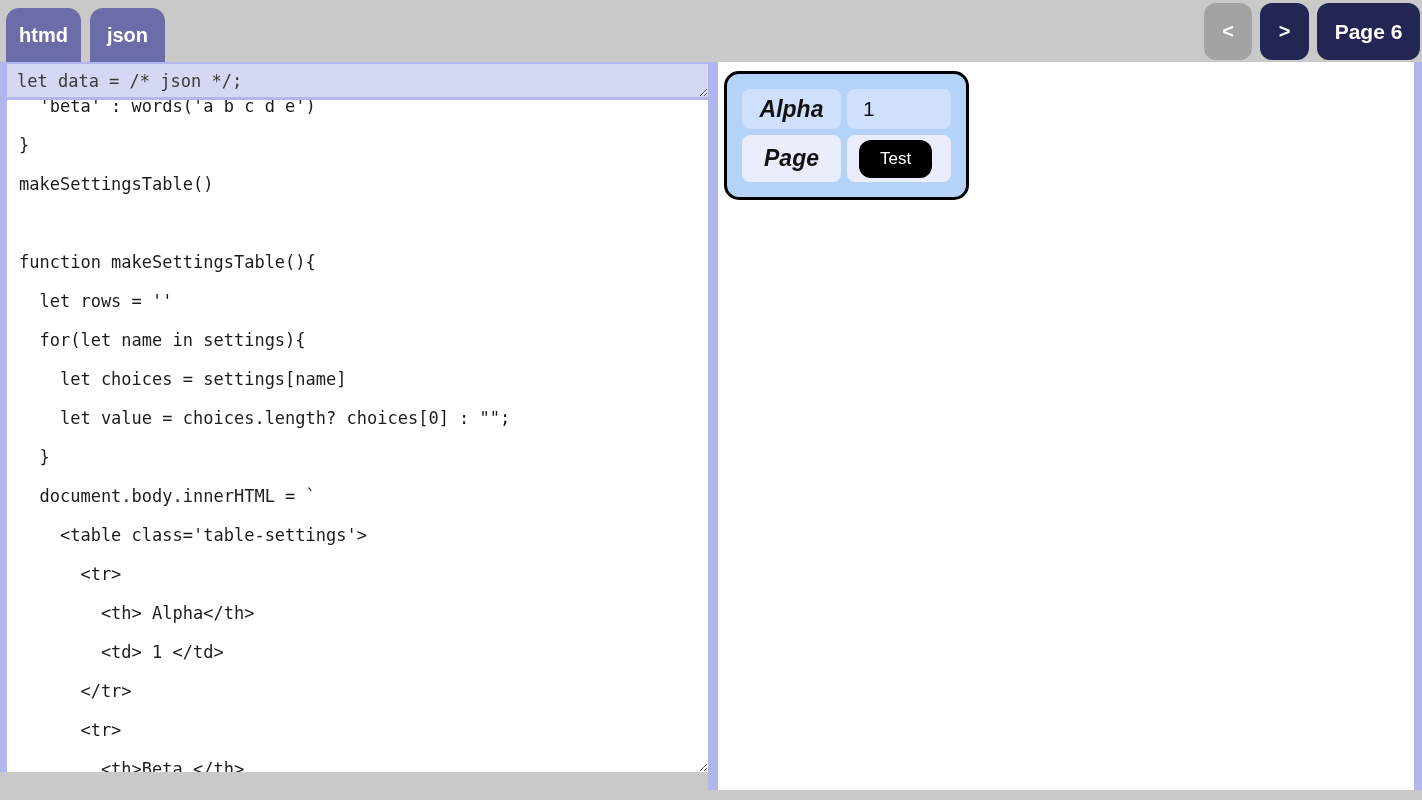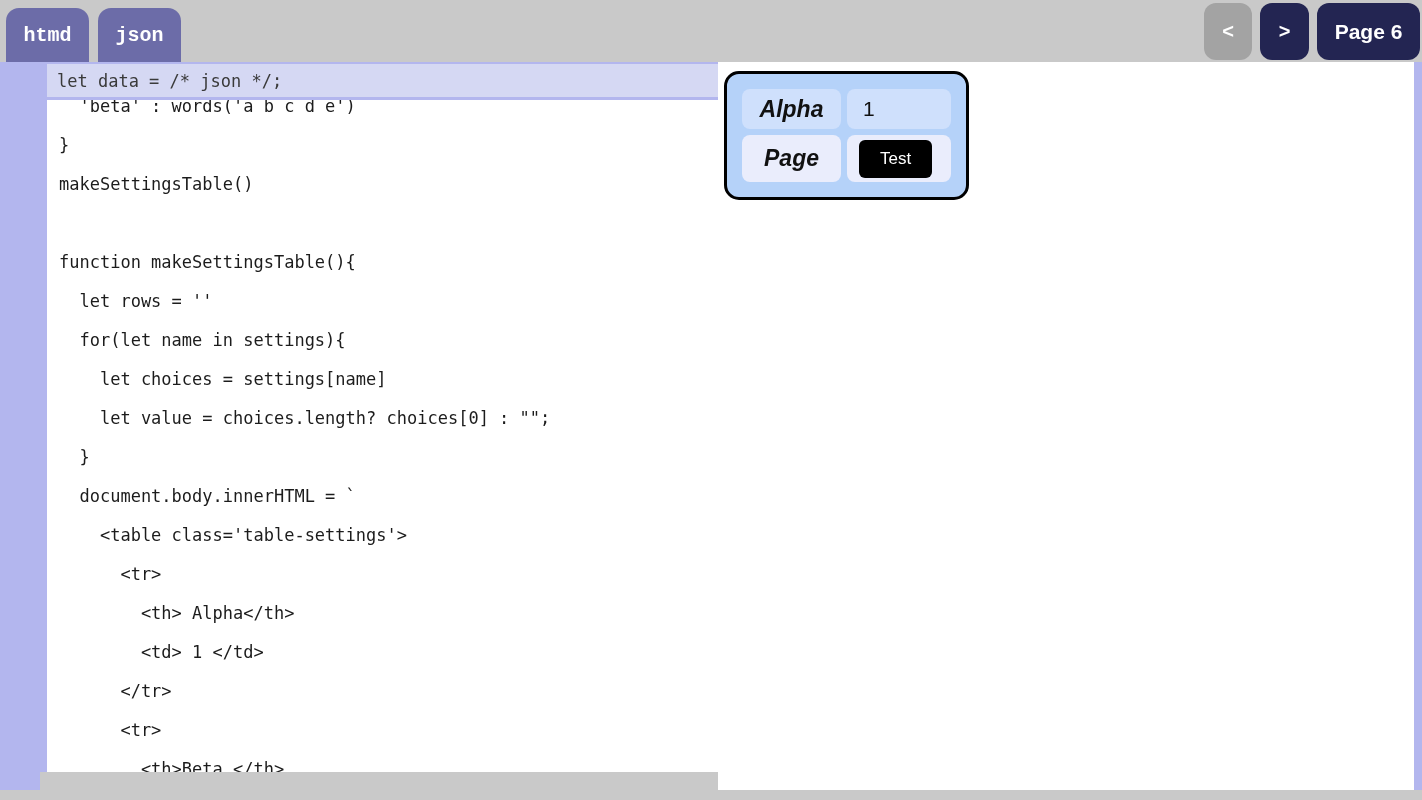--- a/index.html
+++ b/index.html
@@ -7,24 +7,24 @@
   body {
     width:1422px; height:800px; overflow:hidden;
     background:#c9c9c9;
     font-family:"Liberation Sans", sans-serif;
   }
 
   
   .tabbar { height:62px; display:flex; align-items:stretch; }
   .tabs { display:flex; gap:9px; padding:8px 0 0 6px; }
   .tab {
-    width:83px; border:none; border-radius:13px 13px 0 0;
+    width:75px; border:none; border-radius:13px 13px 0 0;
     background:#6c6ca8; color:#ffffff;
     font-weight:bold; font-size:20px;
-    font-family:Liberation Mono, monospace;
+    font-family:Liberation Sans, sans-serif;
     cursor:pointer;
   }
   .tab.active {
     background:#ffffff; color:#2d2d7e;
     border:3px solid #b9bcf2; border-bottom:none;
   }
   .nav { margin-left:auto; display:flex; gap:8px; padding:3px 2px 0 0; align-items:stretch; }
   .navbtn {
     height:57px; border:none; border-radius:12px;
     background:#232552; color:#ffffff;
@@ -32,21 +32,21 @@
     font-family:"Liberation Sans", sans-serif;
     cursor:pointer;
   }
   .navbtn.prev { background:#a3a3a3; width:48px; }
   .navbtn.next { width:49px; }
   .navbtn.page { width:103px; font-size:21px; }
 
   
   .main { display:flex; height:728px; background:#b3b6ee; }
 
-  .editor-col { width:708px; display:flex; flex-direction:column;padding-left:40px; }
+  .editor-col { width:708px; display:flex; flex-direction:column; }
   .ta-wrap { margin-left:7px; width:701px; overflow:hidden; }
   .ta-wrap.data { margin-top:2px; height:33px; background:#d5d8f3; }
   .ta-wrap.codew { margin-top:3px; height:672px; background:#ffffff; }
   textarea {
     display:block; border:none; outline:none; background:transparent;
     resize:both; overflow:hidden; white-space:pre;
     font-family:"DejaVu Sans Mono","Liberation Mono", monospace;
   }
   #data-ta { width:100%; height:100%; padding:7px 0 0 10px; font-size:17px; color:#3a3a3a; }
   #code-ta { width:100%; height:685px; margin-top:-13px; padding:0 0 0 12px;
@@ -61,21 +61,21 @@
     padding:15px; border:3px solid #000000; border-radius:15px;
     background:#b5d2f9;
   }
   .cell { border-radius:8px; display:flex; align-items:center; color:#111111; }
   .cell.r1 { background:#cfe0fc; height:40px; }
   .cell.r2 { background:#eaedfc; height:47px; }
   .cell.th { justify-content:center; font-weight:bold; font-size:23px;font-style:italic; }
   .cell.td { padding-left:16px; font-size:21px; }
   .cell.td.btncell { padding-left:12px; }
   .test-btn {
-    background:#000000; color:#ffffff; border:none; border-radius:6px;
+    background:#000000; color:#ffffff; border:none; border-radius:12px;
     padding:9px 21px; font-size:17px;
     font-family:"Liberation Sans", sans-serif; cursor:pointer;
   }
 </style>
 </head>
 <body>
 
 <div>
 
   <div class="tabbar">

